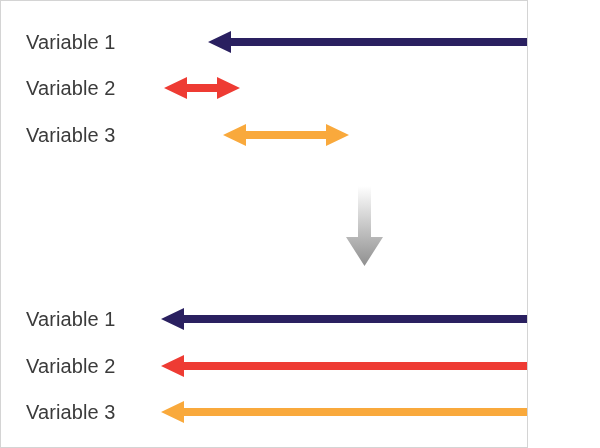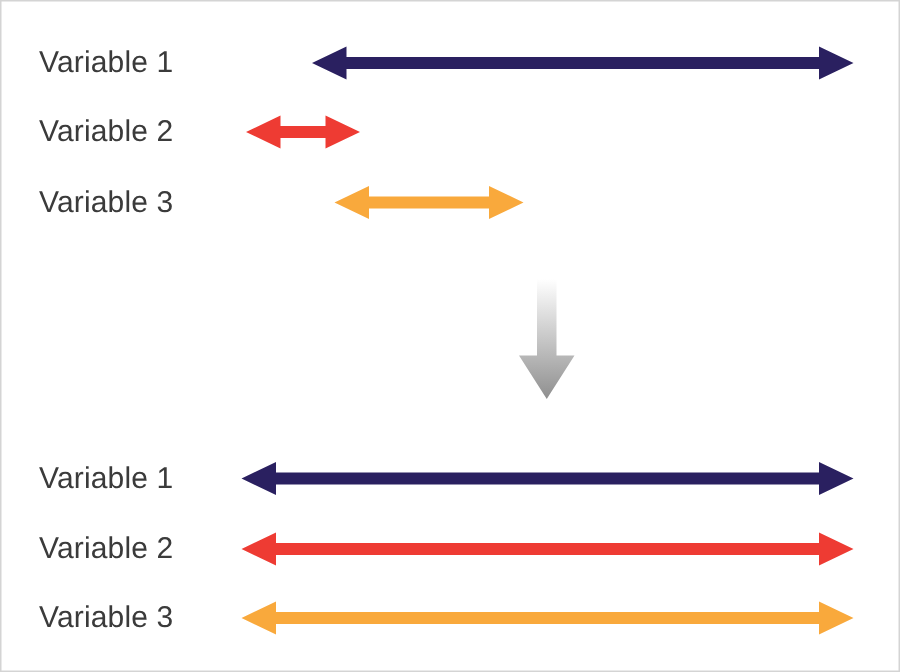--- a/index.html
+++ b/index.html
@@ -6,21 +6,21 @@
   html, body {
     margin: 0;
     padding: 0;
     background: #ffffff;
   }
   body {
     font-family: "Liberation Sans", sans-serif;
   }
   #figure {
     position: relative;
-    width: 600px;
+    width: 528px;
     height: 448px;
     box-sizing: border-box;
     background: #ffffff;
     border: 1px solid #d4d4d4;
     overflow: hidden;
   }
   .label {
     position: absolute;
     font-family: "Liberation Sans", sans-serif;
     font-size: 20px;

